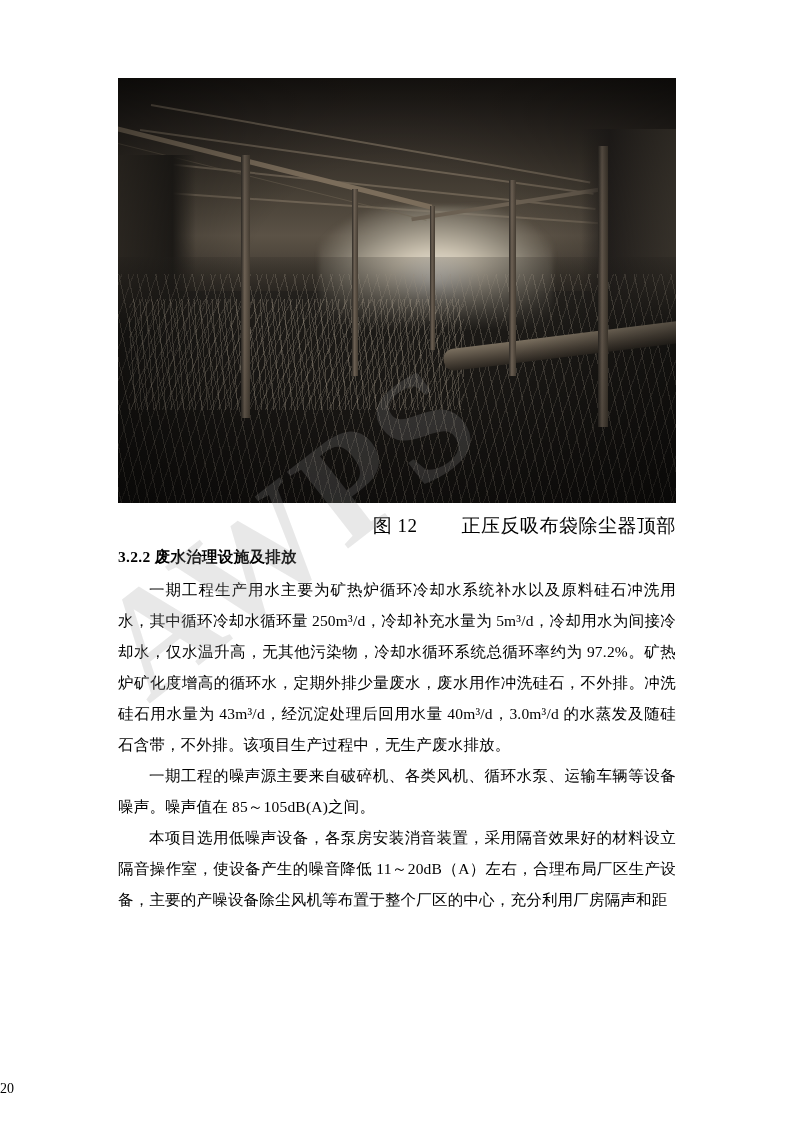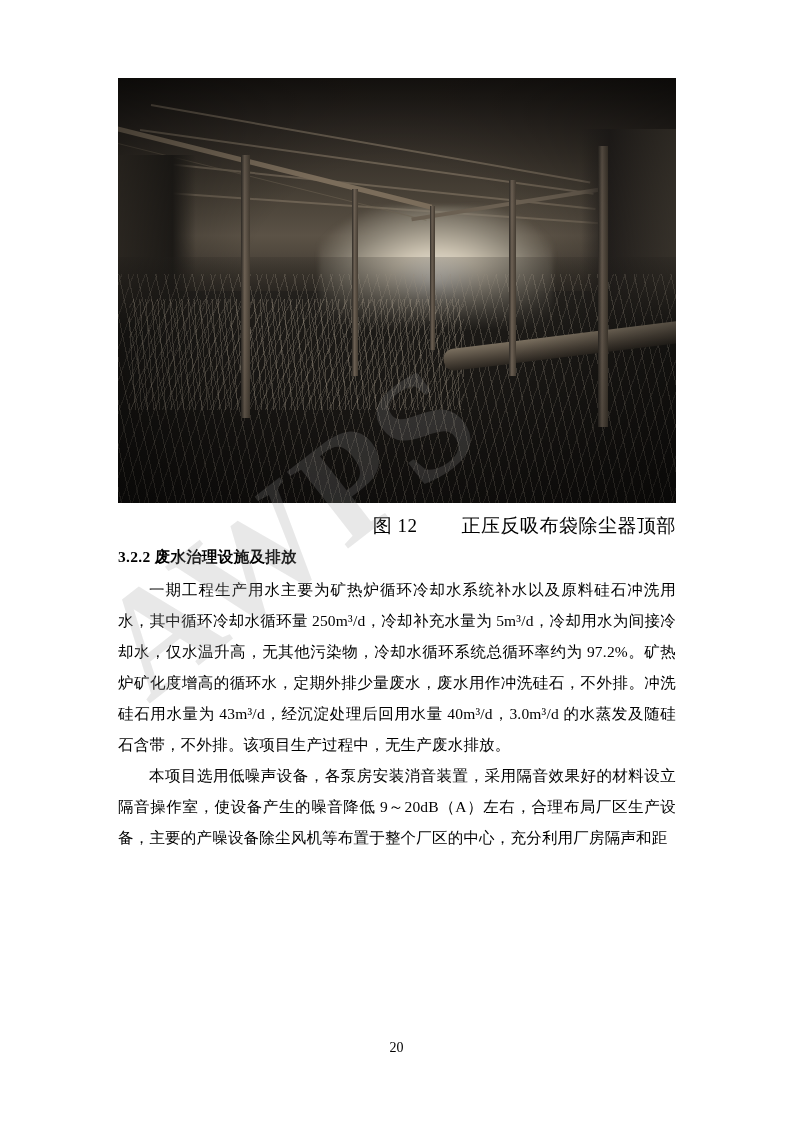--- a/index.html
+++ b/index.html
@@ -202,23 +202,23 @@
     line-height: 31px;
     margin: 0;
     text-align: justify;
     text-justify: inter-ideograph;
     text-indent: 2em;
     letter-spacing: 0.2px;
   }
   .pagenum {
     position: absolute;
     left: 0;
-    top: 1040px;
-    width: 793px;
-    text-align: center;
+    top: 1081px;
+    width: 793px;
+    text-align: left;
     font-size: 14px;
   }
 </style>
 </head>
 <body>
 
 <div class="page">
 
   <div class="content">
 
@@ -247,21 +247,22 @@
       </div>
     </div>
 
     <div class="fig-caption">
       <span>图 12</span><span class="gap"></span><span>正压反吸布袋除尘器顶部</span>
     </div>
 
     <h3 class="section">3.2.2 废水治理设施及排放</h3>
     <p class="body">一期工程生产用水主要为矿热炉循环冷却水系统补水以及原料硅石冲洗用水，其中循环冷却水循环量 250m³/d，冷却补充水量为 5m³/d，冷却用水为间接冷却水，仅水温升高，无其他污染物，冷却水循环系统总循环率约为 97.2%。矿热炉矿化度增高的循环水，定期外排少量废水，废水用作冲洗硅石，不外排。冲洗硅石用水量为 43m³/d，经沉淀处理后回用水量 40m³/d，3.0m³/d 的水蒸发及随硅石含带，不外排。该项目生产过程中，无生产废水排放。</p>
 
-    <p class="body">本项目选用低噪声设备，各泵房安装消音装置，采用隔音效果好的材料设立隔音操作室，使设备产生的噪音降低 9～20dB（A）左右，合理布局厂区生产设备，主要的产噪设备除尘风机等布置于整个厂区的中心，充分利用厂房隔声和距</p>
+    <p class="body">一期工程的噪声源主要来自破碎机、各类风机、循环水泵、运输车辆等设备噪声。噪声值在 85～105dB(A)之间。</p>
+    <p class="body">本项目选用低噪声设备，各泵房安装消音装置，采用隔音效果好的材料设立隔音操作室，使设备产生的噪音降低 11～20dB（A）左右，合理布局厂区生产设备，主要的产噪设备除尘风机等布置于整个厂区的中心，充分利用厂房隔声和距</p>
 
   </div>
 
   <div class="watermark">
     <span>AWPS</span>
   </div>
 
   <div class="pagenum">20</div>
 
 </div>

